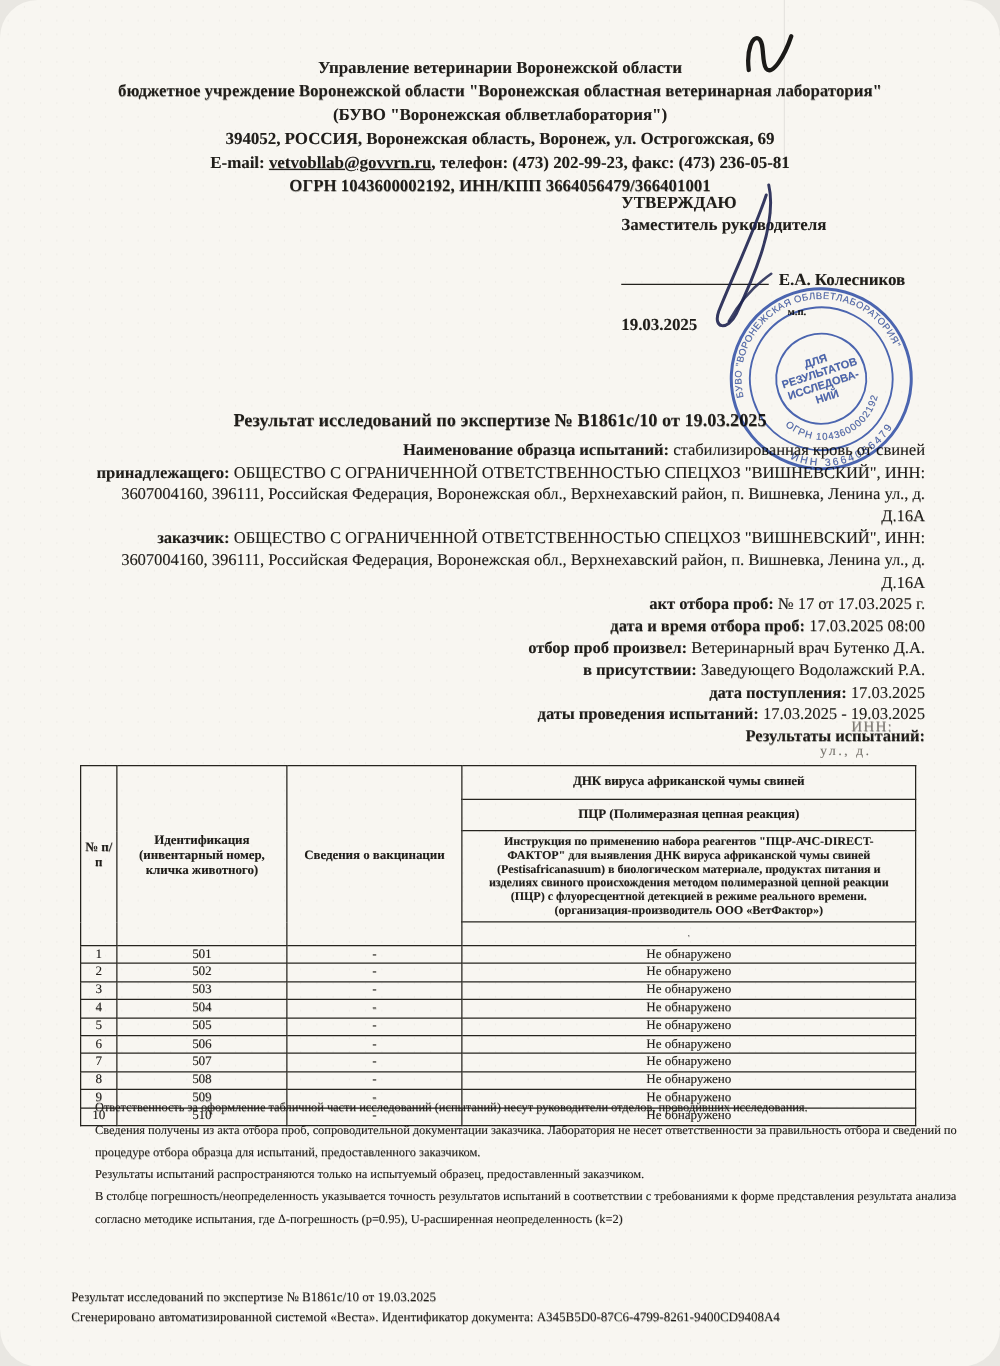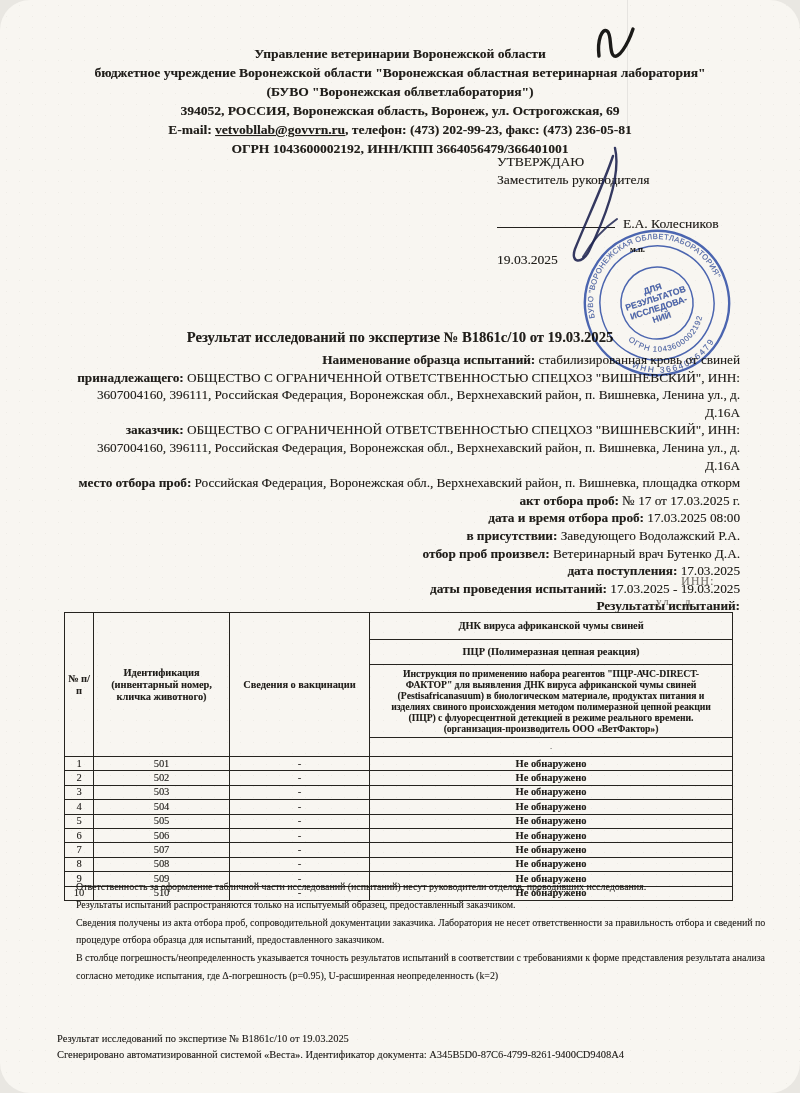--- a/index.html
+++ b/index.html
@@ -13,21 +13,21 @@
     color:#201e1a;
     text-shadow:0.25px 0.25px 0 rgba(20,18,15,0.35);
     border-radius:30px;
   }
   .fold-line{position:absolute;left:627px;top:0;width:1px;height:135px;background:rgba(0,0,0,0.07);}
   
   .doc-header{position:absolute;top:44px;left:48px;right:48px;text-align:center;
     font-size:13.5px;line-height:19px;font-weight:600;}
   .doc-header .email-link{text-decoration:underline;}
   
-  .approve{position:absolute;left:497px;top:153px;font-size:13.5px;line-height:18px;}
+  .approve{position:absolute;left:497px;top:153px;font-size:13.5px;line-height:18px;font-weight:bold;}
   .approve .sign-row{margin-top:26px;white-space:nowrap;}
   .approve .sign-line{display:inline-block;width:118px;border-bottom:1.4px solid #23211d;height:12px;}
   .approve .sign-name{margin-left:8px;margin-top:21px;}
   .approve .sign-date{margin-top:18px;}
   
   .hand-mark{position:absolute;left:585px;top:16px;z-index:3;}
   .signature{position:absolute;left:553px;top:140px;z-index:3;}
   
   .mp-label{position:absolute;left:630px;top:244px;font-size:8.5px;font-weight:700;z-index:2;}
   .stamp{position:absolute;left:571px;top:217px;width:172px;height:172px;
@@ -40,21 +40,21 @@
   
   .results-table{position:absolute;top:612px;left:64px;width:668px;border-collapse:collapse;
     table-layout:fixed;z-index:1;}
   .results-table th,.results-table td{border:1.2px solid #26241f;overflow:hidden;}
   .results-table thead th{font-weight:700;font-size:10.3px;line-height:12px;padding:3px 3px;text-align:center;vertical-align:middle;}
   .results-table .h-dnk{height:20px;}
   .results-table .h-pcr{height:18px;}
   .results-table .method-cell{font-size:9.6px;line-height:11px;padding:3px 12px;height:52px;}
   .results-table .h-empty{height:12px;font-weight:400;font-size:8px;color:#444;}
   .results-table tbody td{height:13.4px;font-size:10.4px;line-height:12px;text-align:center;padding:0 2px;}
-  .results-table tbody td.res{font-weight:700;}
+  .results-table tbody td.res{font-weight:400;}
   
   .notes{position:absolute;top:878px;left:62px;width:694px;font-size:9.9px;line-height:17.8px;z-index:1;margin-left:14px;}
   .page-footer{position:absolute;top:1031px;left:57px;font-size:10.4px;line-height:15.5px;z-index:1;}
   
   .ghost{position:absolute;color:rgba(66,60,52,0.5);filter:blur(0.6px);font-weight:400;z-index:0;text-align:right;}
   .ghost-1{left:681px;top:574px;font-size:12px;letter-spacing:1px;}
   .ghost-2{left:656px;top:595px;font-size:11px;letter-spacing:2px;}
 </style>
 </head>
 <body>
@@ -124,25 +124,24 @@
       </g>
     </g>
   </svg>
 
   <div class="doc-title">Результат исследований по экспертизе № В1861с/10 от 19.03.2025</div>
 
   <div class="info">
       <div class="info-line"><b>Наименование образца испытаний:</b> стабилизированная кровь от свиней</div>
       <div class="info-line"><b>принадлежащего:</b> ОБЩЕСТВО С ОГРАНИЧЕННОЙ ОТВЕТСТВЕННОСТЬЮ СПЕЦХОЗ "ВИШНЕВСКИЙ", ИНН: 3607004160, 396111, Российская Федерация, Воронежская обл., Верхнехавский район, п. Вишневка, Ленина ул., д. Д.16А</div>
       <div class="info-line"><b>заказчик:</b> ОБЩЕСТВО С ОГРАНИЧЕННОЙ ОТВЕТСТВЕННОСТЬЮ СПЕЦХОЗ "ВИШНЕВСКИЙ", ИНН: 3607004160, 396111, Российская Федерация, Воронежская обл., Верхнехавский район, п. Вишневка, Ленина ул., д. Д.16А</div>
-      <div class="info-line"><b>место отбора проб:</b> Российская Федерация, Воронежская обл., Верхнехавский район, п. Вишневка, площадка откорм</div>
       <div class="info-line"><b>акт отбора проб:</b> № 17 от 17.03.2025 г.</div>
       <div class="info-line"><b>дата и время отбора проб:</b> 17.03.2025 08:00</div>
+      <div class="info-line"><b>отбор проб произвел:</b> Ветеринарный врач Бутенко Д.А.</div>
       <div class="info-line"><b>в присутствии:</b> Заведующего Водолажский Р.А.</div>
-      <div class="info-line"><b>отбор проб произвел:</b> Ветеринарный врач Бутенко Д.А.</div>
       <div class="info-line"><b>дата поступления:</b> 17.03.2025</div>
       <div class="info-line"><b>даты проведения испытаний:</b> 17.03.2025 - 19.03.2025</div>
       <div class="info-line"><b>Результаты испытаний:</b></div>
     </div>
 
   <table class="results-table">
     <colgroup>
       <col style="width:29px">
         <col style="width:136px">
         <col style="width:140px">
@@ -224,22 +223,22 @@
           <td class="num">10</td>
           <td class="id">510</td>
           <td class="vacc">-</td>
           <td class="res">Не обнаружено</td>
         </tr>
       </tbody>
   </table>
 
   <div class="notes">
       <div class="note">Ответственность за оформление табличной части исследований (испытаний) несут руководители отделов, проводивших исследования.</div>
+      <div class="note">Сведения получены из акта отбора проб, сопроводительной документации заказчика. Лаборатория не несет ответственности за правильность отбора и сведений по процедуре отбора образца для испытаний, предоставленного заказчиком.</div>
       <div class="note">Результаты испытаний распространяются только на испытуемый образец, предоставленный заказчиком.</div>
-      <div class="note">Сведения получены из акта отбора проб, сопроводительной документации заказчика. Лаборатория не несет ответственности за правильность отбора и сведений по процедуре отбора образца для испытаний, предоставленного заказчиком.</div>
       <div class="note">В столбце погрешность/неопределенность указывается точность результатов испытаний в соответствии с требованиями к форме представления результата анализа согласно методике испытания, где Δ-погрешность (p=0.95), U-расширенная неопределенность (k=2)</div>
     </div>
 
   <div class="ghost ghost-1">ИНН:</div>
   <div class="ghost ghost-2">ул., д.</div>
 
   <div class="page-footer">
     <div>Результат исследований по экспертизе № В1861с/10 от 19.03.2025</div>
     <div>Сгенерировано автоматизированной системой «Веста». Идентификатор документа: A345B5D0-87C6-4799-8261-9400CD9408A4</div>
   </div>

